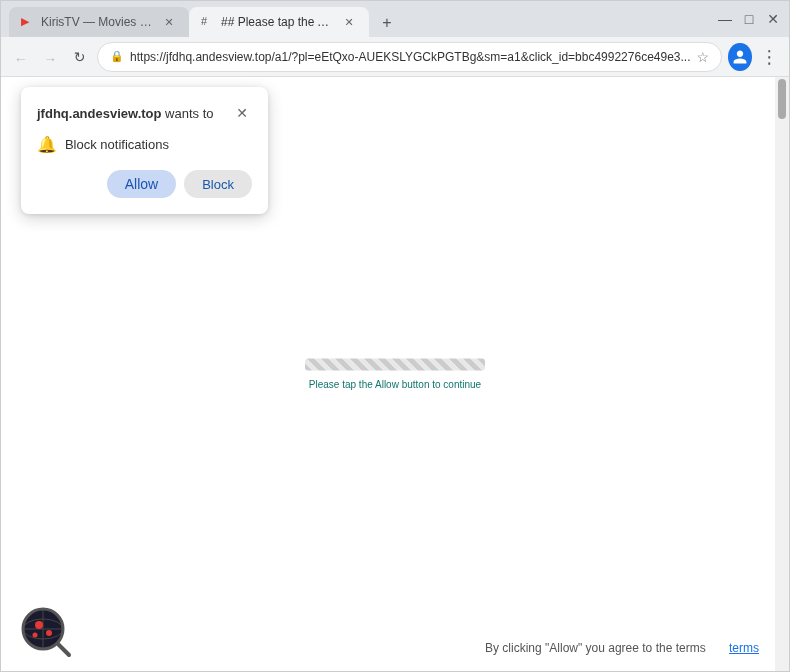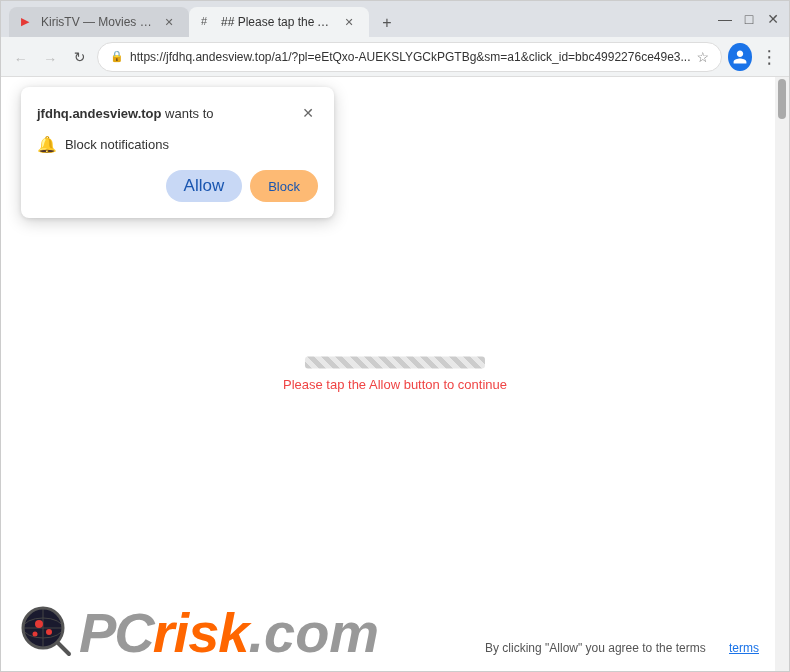--- a/index.html
+++ b/index.html
@@ -231,21 +231,21 @@
       margin: 2px auto;
       position: relative;
       top: 0;
     }
 
     
     .notification-popup {
       position: absolute;
       top: 10px;
       left: 20px;
-      width: 313px;
+      width: 247px;
       background: #fff;
       border-radius: 8px;
       box-shadow: 0 4px 16px rgba(0,0,0,0.18), 0 1px 4px rgba(0,0,0,0.1);
       padding: 16px;
       z-index: 100;
     }
 
     .popup-header {
       display: flex;
       justify-content: space-between;
@@ -295,29 +295,29 @@
       display: flex;
       justify-content: flex-end;
       gap: 8px;
     }
 
     .btn-allow {
       padding: 6px 18px;
       background: #c8d8f5;
       border: none;
       border-radius: 20px;
-      font-size: 17px;
+      font-size: 14px;
       color: #1a56b0;
       cursor: pointer;
       font-weight: 500;
     }
 
     .btn-block {
       padding: 6px 18px;
-      background: #fdba74;
+      background: #e5e5e5;
       border: none;
       border-radius: 20px;
       font-size: 13px;
       color: #1a56b0;
       cursor: pointer;
       font-weight: 500;
     }
 
     
     .page-center {
@@ -336,22 +336,22 @@
         #ccc,
         #ccc 5px,
         #e8e8e8 5px,
         #e8e8e8 10px
       );
       border-radius: 3px;
       margin: 0 auto 8px auto;
     }
 
     .loading-text {
-      font-size: 13px;
-      color: #ef4444;
+      font-size: 10px;
+      color: #0f766e;
     }
 
     
     .bottom-logo {
       position: absolute;
       bottom: 10px;
       left: 20px;
       display: flex;
       align-items: center;
       gap: 4px;
@@ -489,25 +489,20 @@
         <line x1="22" y1="2" x2="22" y2="42" stroke="#444" stroke-width="1"></line>
 
         <circle cx="18" cy="18" r="4" fill="#e53935"></circle>
         <circle cx="28" cy="26" r="3" fill="#e53935"></circle>
         <circle cx="14" cy="28" r="2.5" fill="#e53935"></circle>
 
         <line x1="37" y1="37" x2="48" y2="48" stroke="#555" stroke-width="4" stroke-linecap="round"></line>
         <circle cx="22" cy="22" r="20" fill="none" stroke="#555" stroke-width="3"></circle>
       </svg>
 
-      <div style="display:flex; align-items:baseline;">
-        <span class="pc-text">PC</span>
-        <span class="risk-text">risk</span>
-        <span class="com-text">.com</span>
-      </div>
     </div>
 
     <div class="bottom-text">
       <span>By clicking "Allow" you agree to the terms</span>
       <span class="bottom-text-link"> terms</span>
     </div>
 
     <div class="scrollbar">
       <div class="scrollbar-thumb"></div>
     </div>

